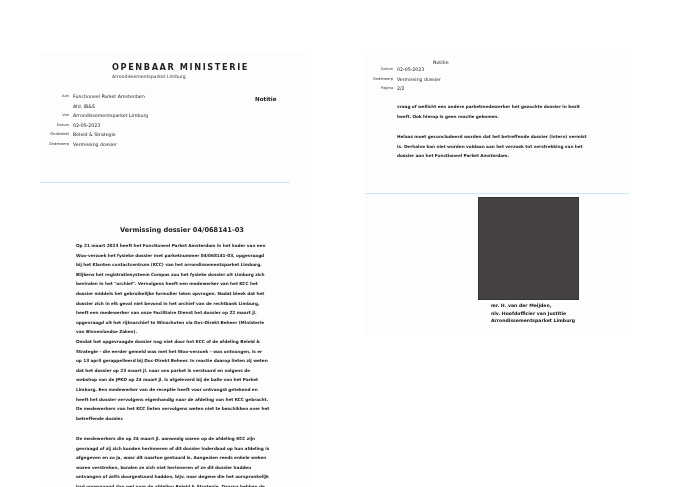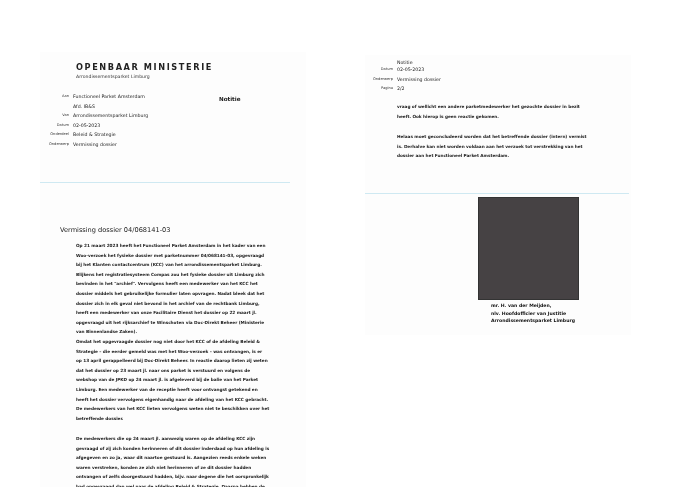--- a/index.html
+++ b/index.html
@@ -6,34 +6,34 @@
   body {
     width:690px; height:487px; background:#ffffff; position:relative; overflow:hidden;
     font-family:"DejaVu Sans", sans-serif; color:#1a1a1a;
   }
   .page {
     position:absolute; background:#fdfdfd;
   }
   #page1 { left:40px; top:52px; width:266px; height:514px; }
   #page2 { left:365px; top:55px; width:266px; height:280px; }
 
-  .abs { position:absolute; white-space:nowrap; }
+  .abs { position:absolute; white-space:nowrap;margin-left:36px; }
   .org-name { left:36px; top:10px; font-size:8.2px; font-weight:bold; letter-spacing:1.6px; color:#222; }
   .org-sub { left:36px; top:22px; font-size:4.6px; color:#333; }
 
   .meta { position:absolute; font-size:4.7px; line-height:9.5px; }
   .meta .row { display:flex; }
   .meta .lbl { width:28px; text-align:right; padding-right:4px; font-size:3.6px; color:#333; }
   .meta .val { color:#222; }
 
   .notitie-title { left:179px; top:44px; font-size:5.6px; font-weight:bold; }
 
   .hr-cyan { position:absolute; height:1px; background:#cfe9f2; }
 
-  .doc-heading { left:20px; top:174px; font-size:6.6px; font-weight:normal; }
+  .doc-heading { left:44px; top:174px; font-size:6.6px; font-weight:bold; }
 
   .para {
     position:absolute; font-size:4.25px; line-height:9.6px; color:#1c1c1c; font-weight:bold;
     letter-spacing:-0.05px;
   }
   .para .ln { white-space:nowrap; display:block; }
 
   .redaction {
     position:absolute; left:113px; top:142px; width:99px; height:101px; background:#464244;
     border:1px solid #333;

